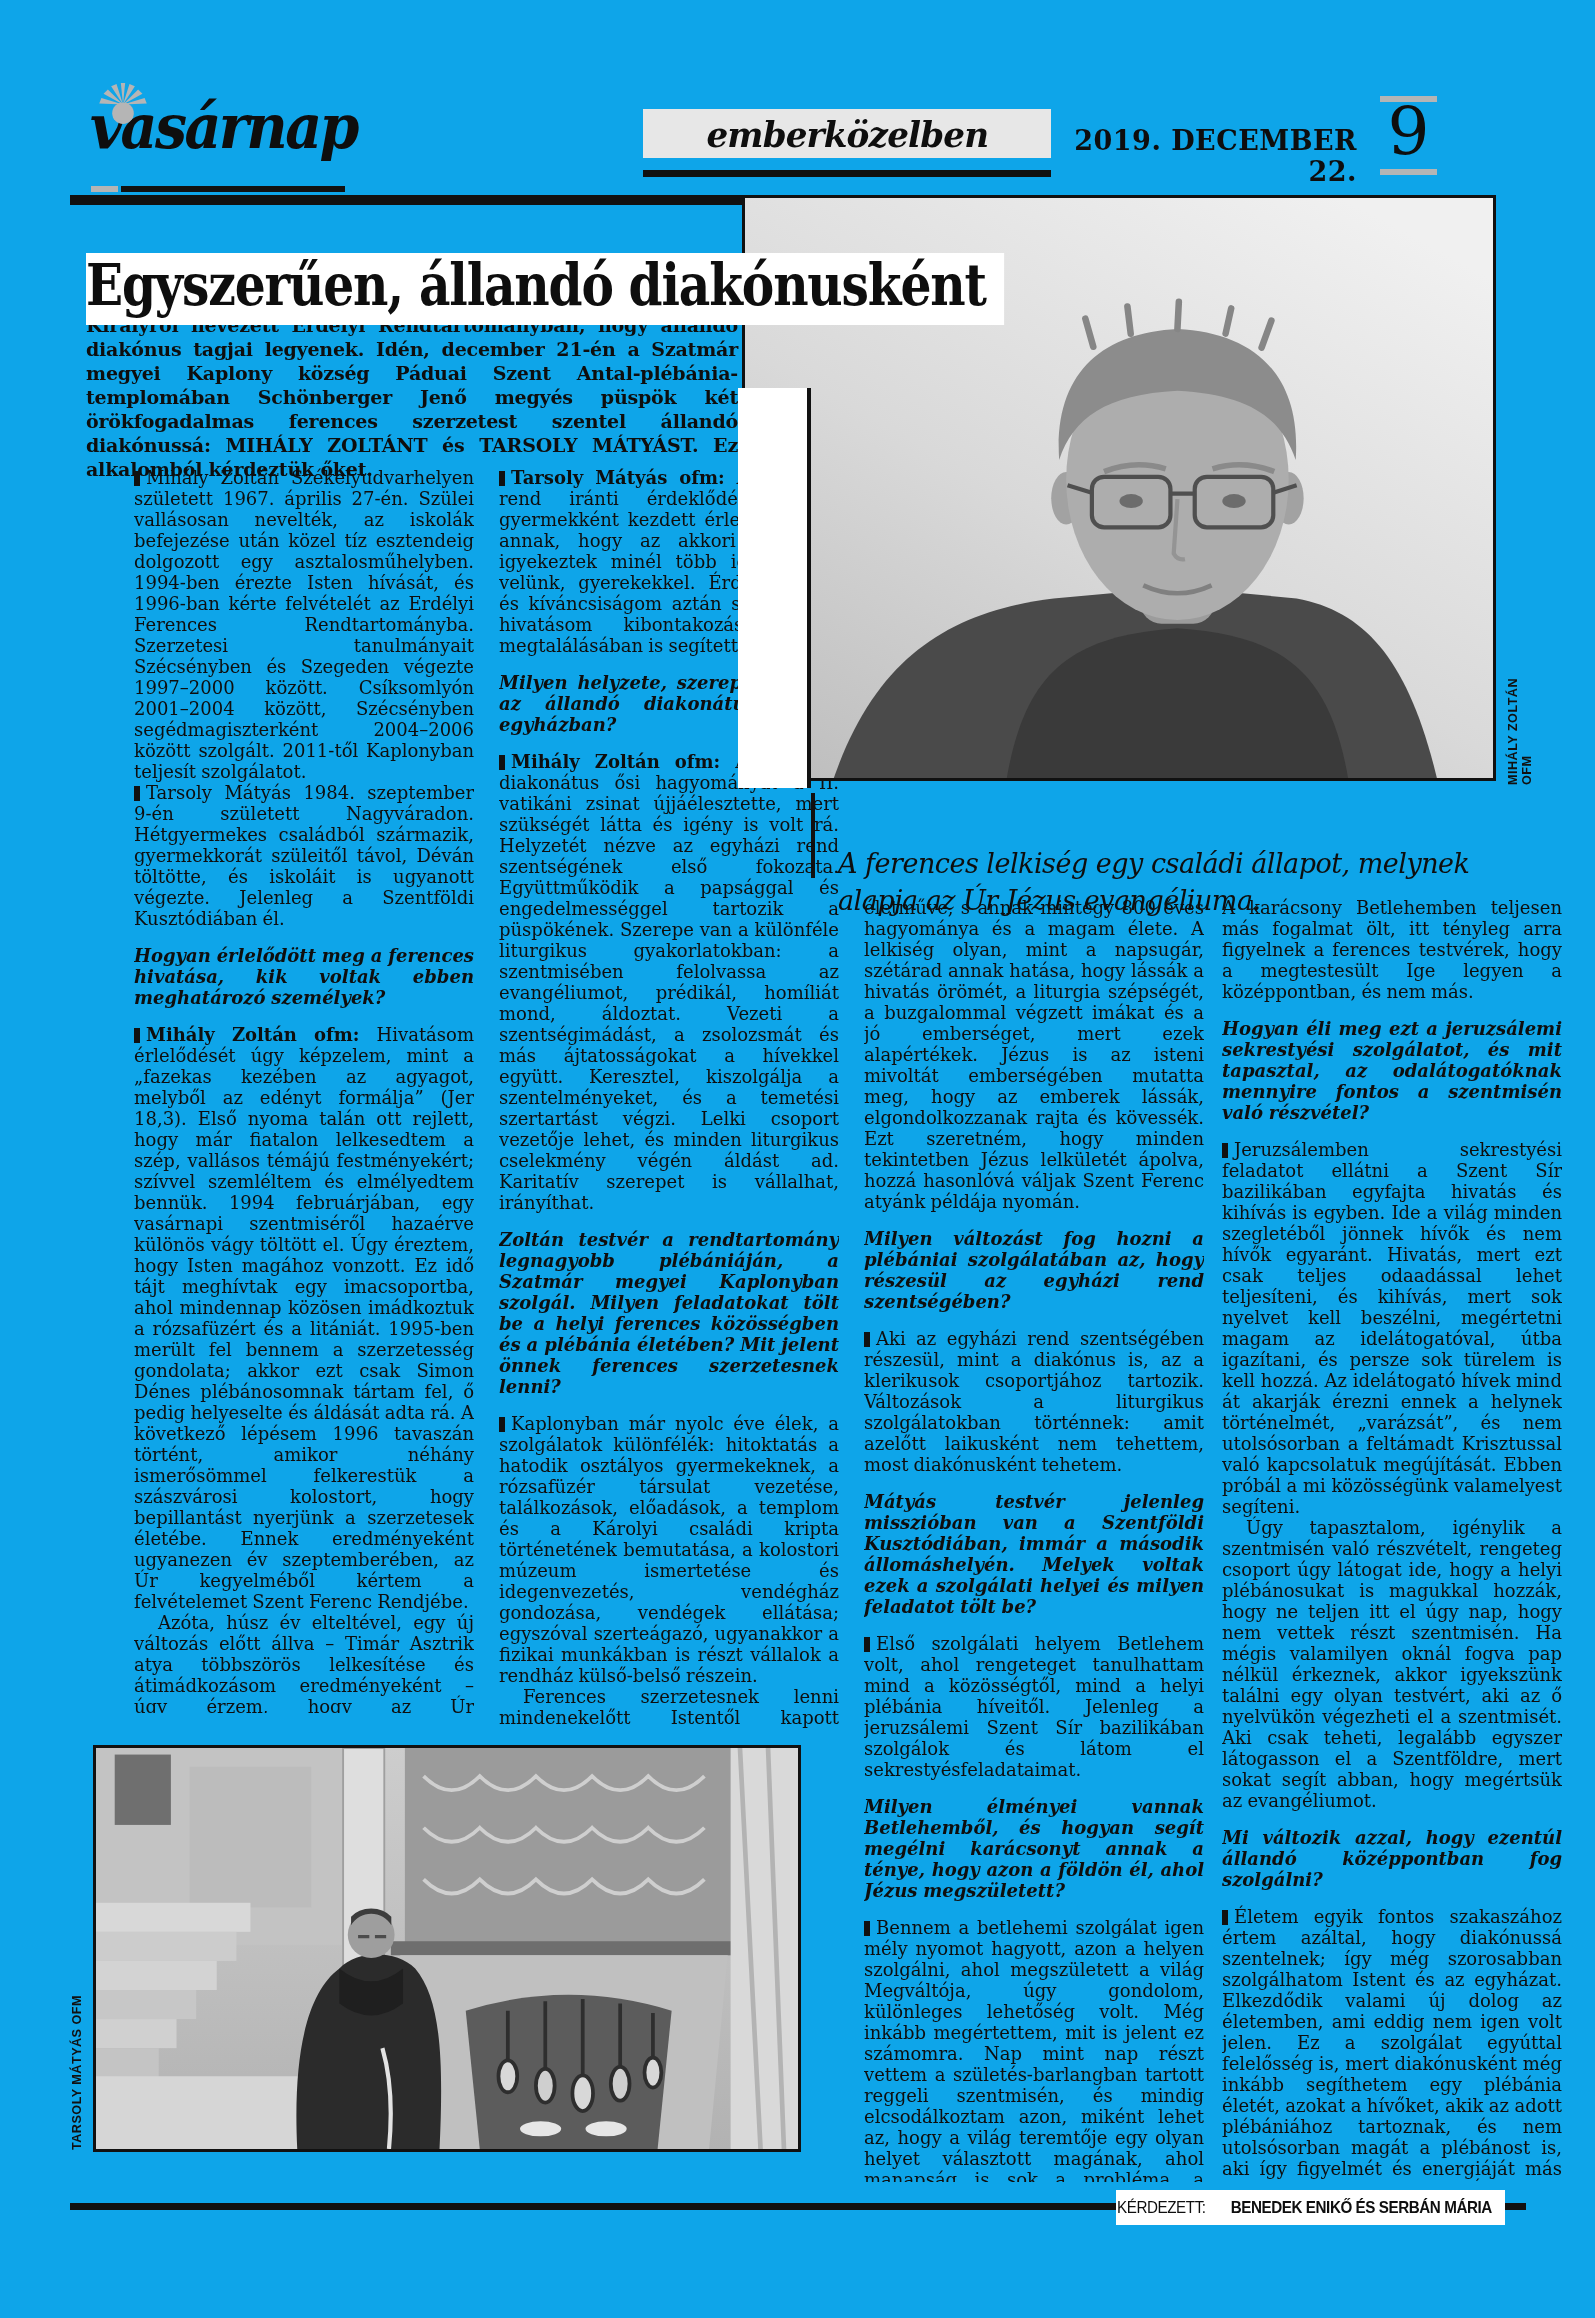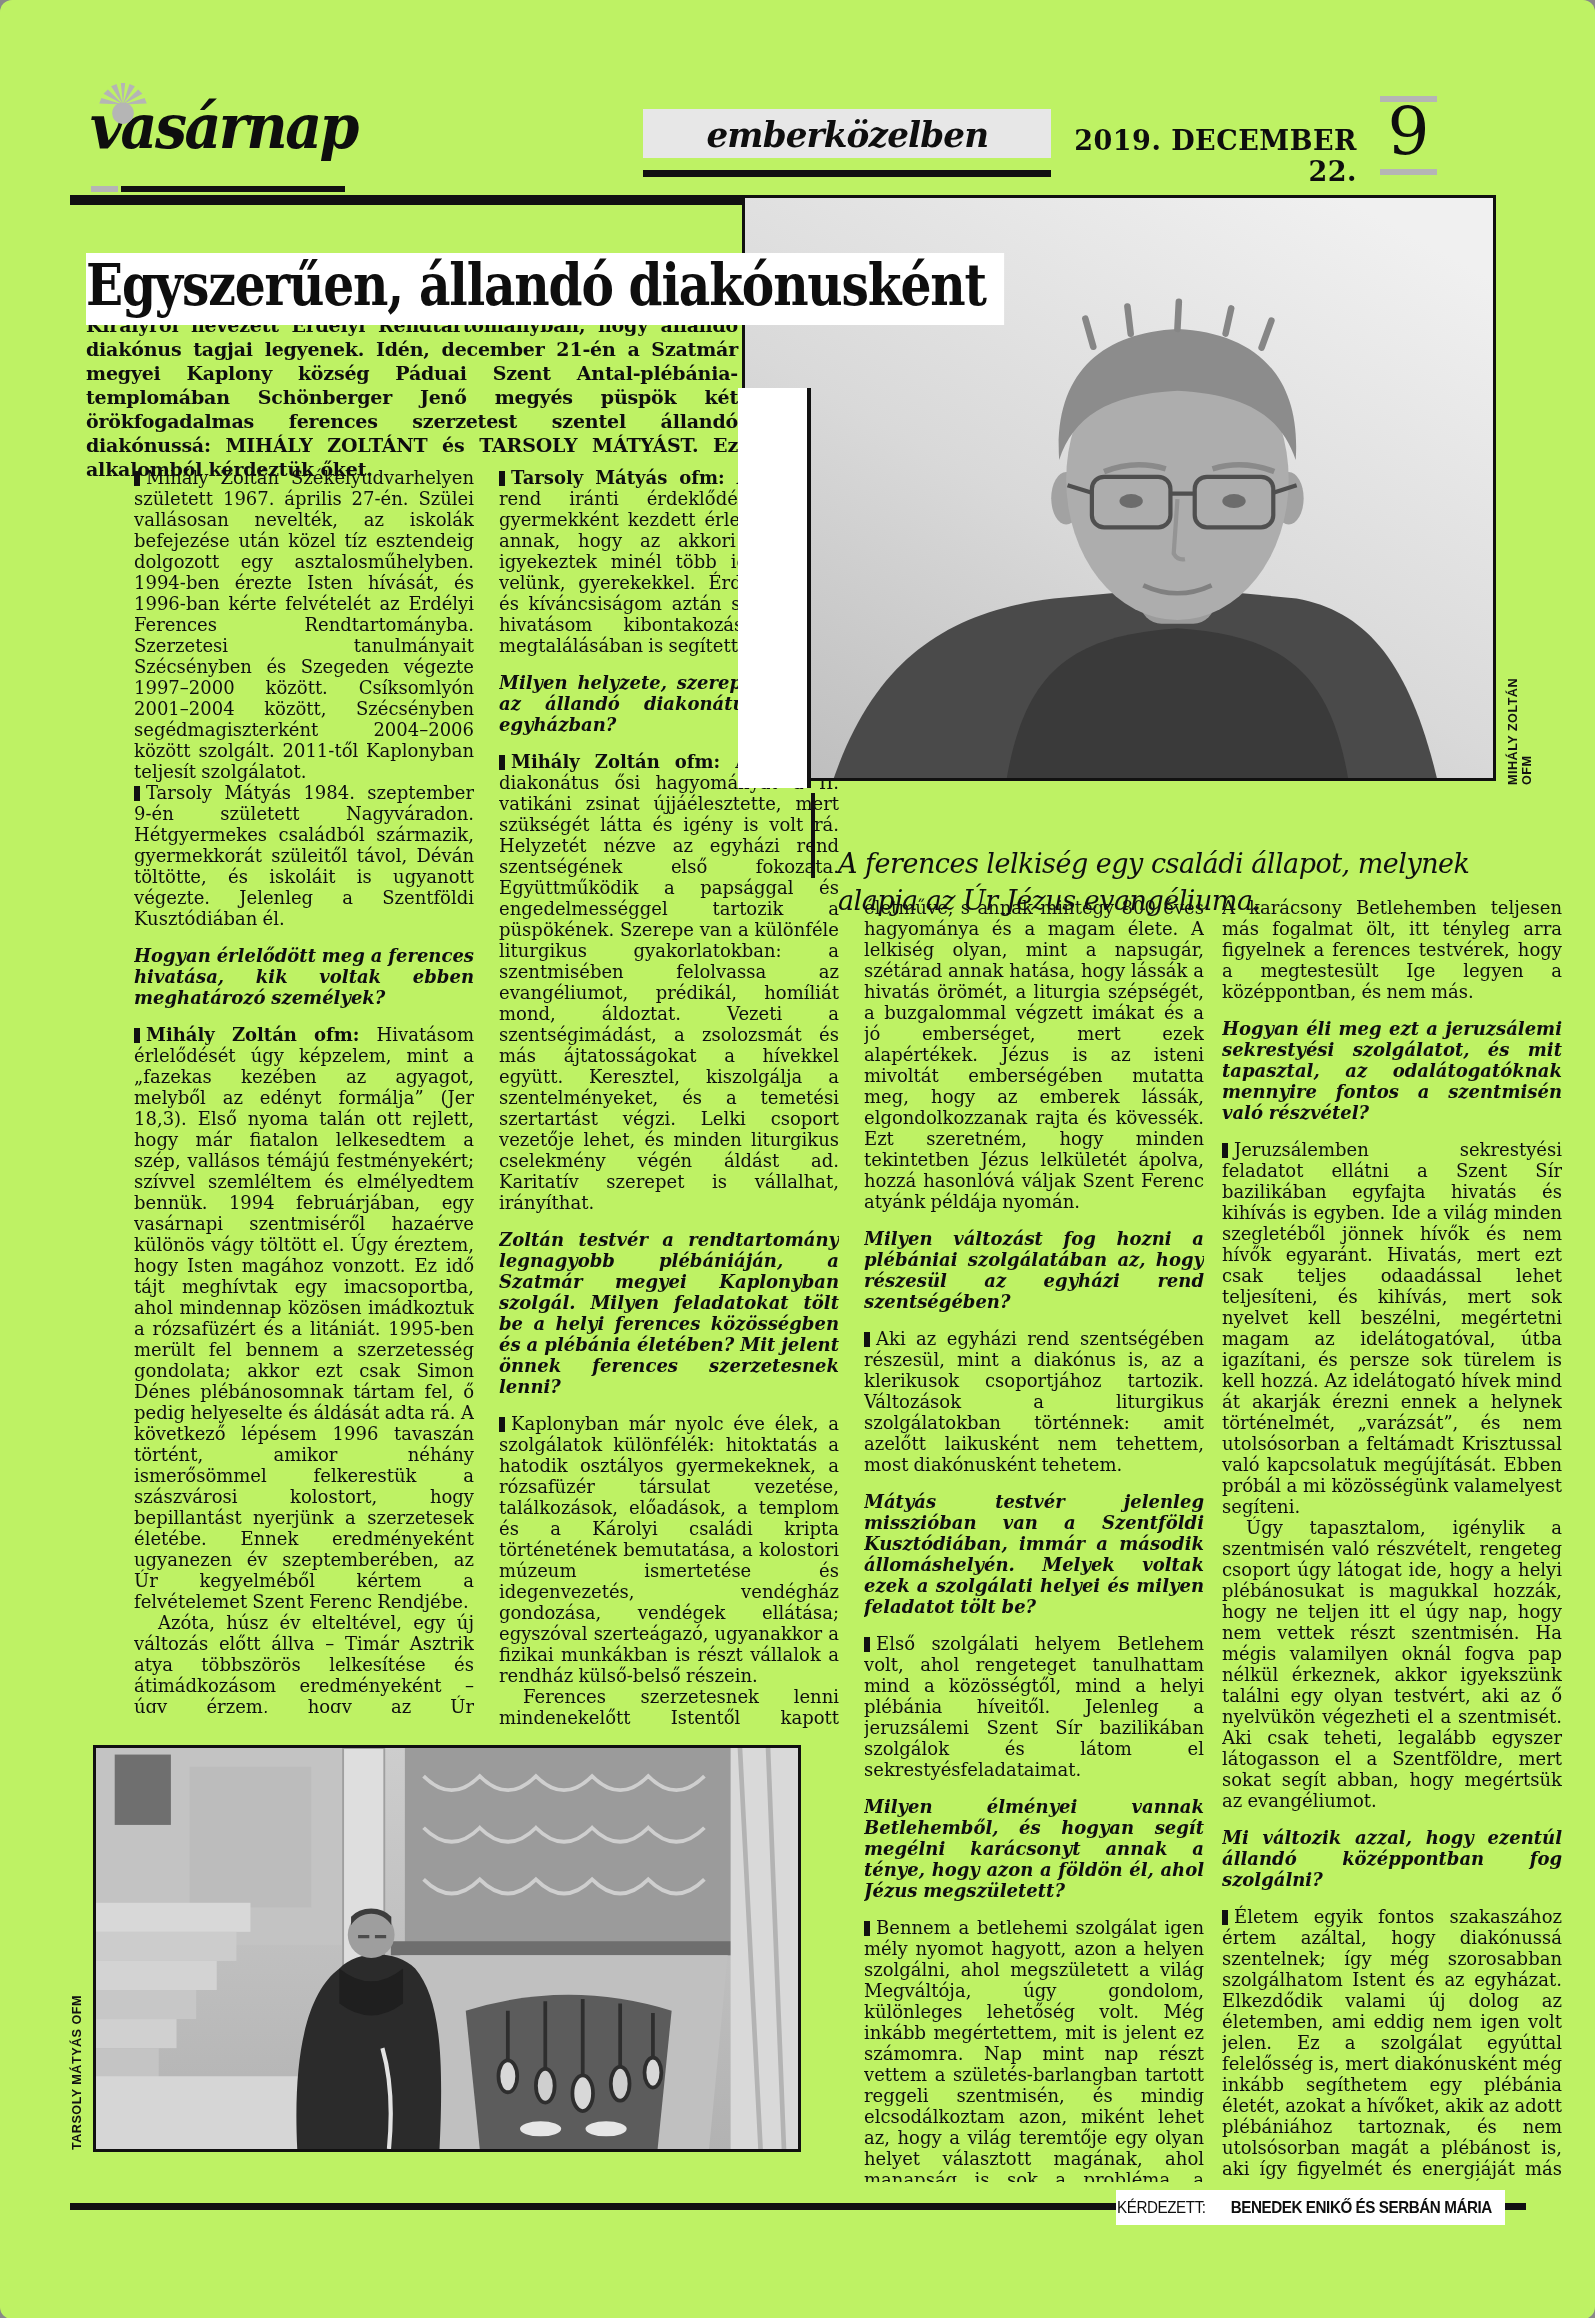--- a/index.html
+++ b/index.html
@@ -1,17 +1,17 @@
 <!DOCTYPE html>
 <html lang="hu" style="font-size:7.5px"><head>
 <meta charset="utf-8">
 <style>
   html,body{margin:0;padding:0;background:#888;}
-  #page{position:relative;width:1595px;height:2319px;background:#bef264;overflow:hidden;
-        font-family:"DejaVu Serif",serif;color:#0e0e0e;border-radius:12px;}
+  #page{position:relative;width:1595px;height:2319px;background:#0ea5e9;overflow:hidden;
+        font-family:"DejaVu Serif",serif;color:#0e0e0e;}
   .abs{position:absolute;}
 
   
   #logo-text{left:90px;top:96px;font-size:62px;line-height:62px;font-style:italic;font-weight:bold;
              letter-spacing:-2.8px;transform:scaleX(.92);transform-origin:left top;}
   #logo-underline-gray{left:91px;top:186px;width:27px;height:6px;background:#b5b5b5;}
   #logo-underline-black{left:121px;top:186px;width:224px;height:6px;background:#111;}
   #section-box{left:643px;top:109px;width:408px;height:49px;background:#e7e7e7;
                display:flex;align-items:center;justify-content:center;}
   #section-box .t{font-size:36px;font-weight:bold;font-style:italic;letter-spacing:-0.9px;transform:scaleX(.95);}

